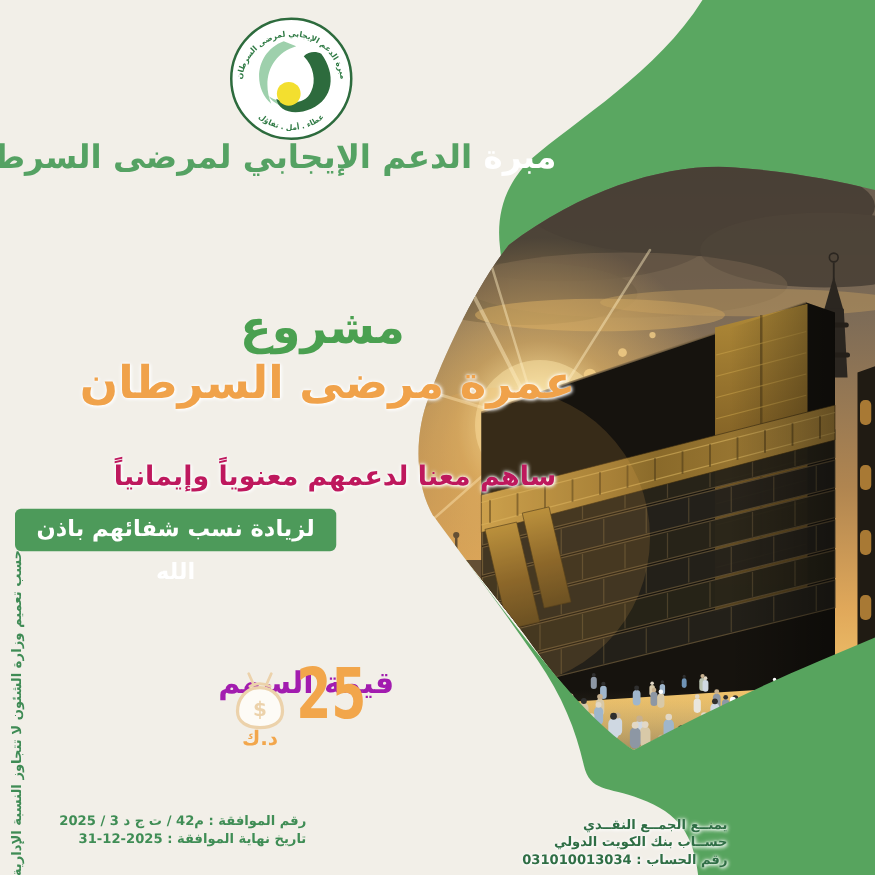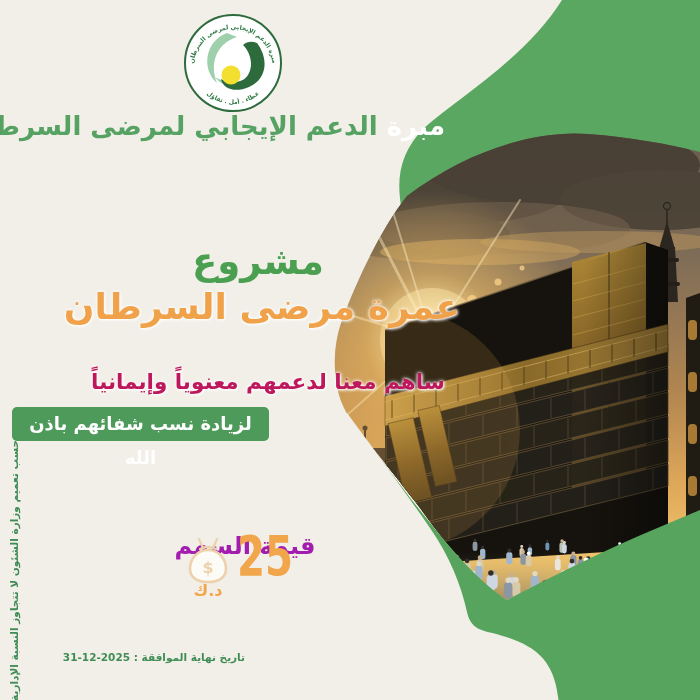--- a/index.html
+++ b/index.html
@@ -546,21 +546,27 @@
   <div class="abs moneybag">
     <svg width="44" height="48" viewBox="0 0 44 48">
       <path d="M22,14 C10,14 4,24 4,33 C4,42 12,46 22,46 C32,46 40,42 40,33 C40,24 34,14 22,14 Z" fill="#fdfbf6" stroke="#ecd2ab" stroke-width="2.6"></path>
       <path d="M14,13 Q22,9 30,13" fill="none" stroke="#ecd2ab" stroke-width="2.4" stroke-linecap="round"></path>
       <path d="M17,12 L13,3 M27,12 L31,3" fill="none" stroke="#ecd2ab" stroke-width="2.2" stroke-linecap="round"></path>
       <text x="22" y="37" text-anchor="middle" font-size="16" font-weight="bold" fill="#ecd2ab" font-family="DejaVu Sans, sans-serif">$</text>
     </svg>
   </div>
 
   <div class="abs rtl approval">
+    <div>رقم الموافقة : م42 / ت ج د 3 / 2025</div>
     <div>تاريخ نهاية الموافقة : 2025-12-31</div>
   </div>
 
   <div class="abs rtl contact">
   </div>
 
+  <div class="abs rtl bank glow">
+    <div>يمنــع الجمــع النقــدي</div>
+    <div>حســاب بنك الكويت الدولي</div>
+    <div>رقم الحساب : 031010013034</div>
+  </div>
 
   <div class="abs rtl nowrap side-note">حسب تعميم وزارة الشئون لا تتجاوز النسبة الإدارية 12.5 %</div>
 </div>
 
 </body></html>

